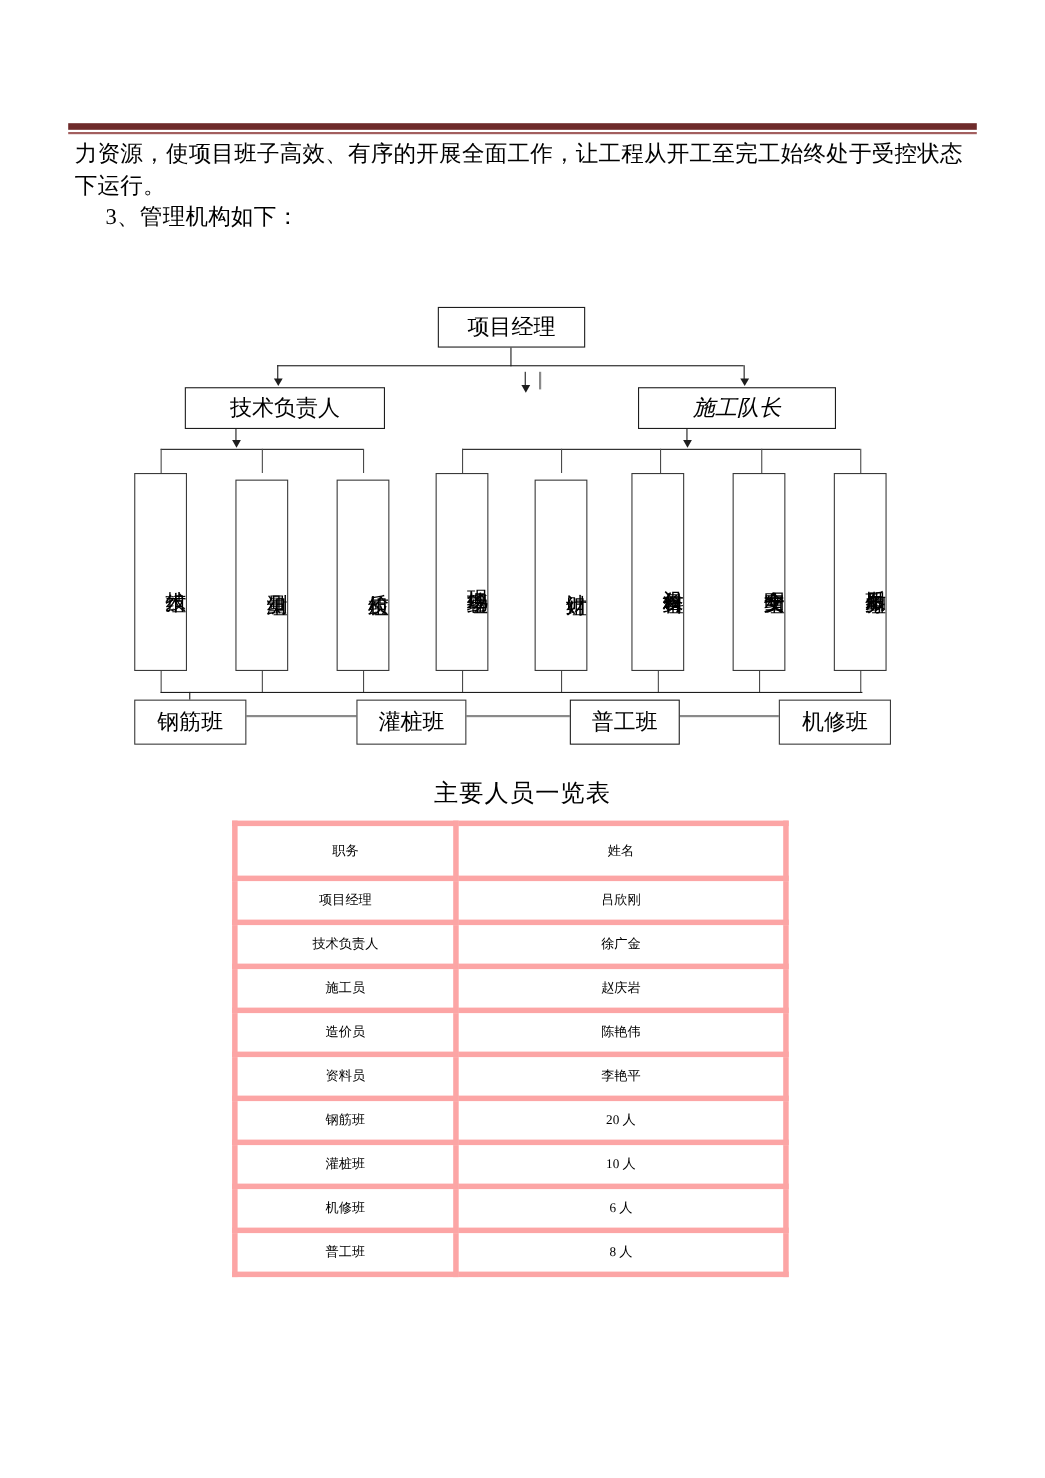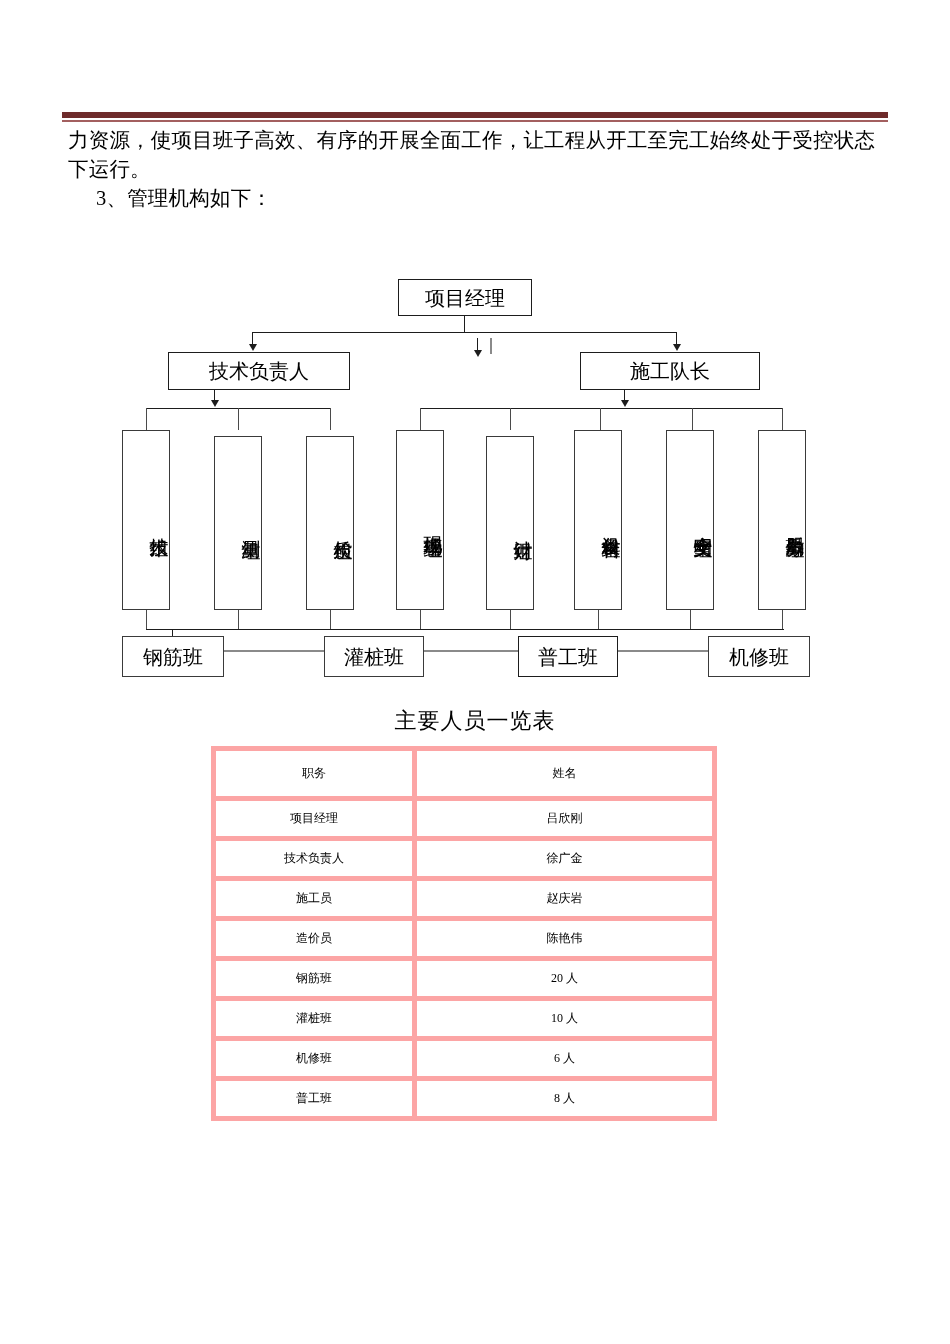--- a/index.html
+++ b/index.html
@@ -166,21 +166,21 @@
   <div class="line v dark" style="left:477px; top:78px; height:14px;"></div>
   <div class="arrow" style="left:474px; top:90px;"></div>
   <div class="line v" style="left:490px; top:78px; height:16px; width:2px; background:#8a8a8a;"></div>
 
   <div class="line v dark" style="left:676px; top:72px; height:14px;"></div>
   <div class="arrow" style="left:673px; top:84px;"></div>
 
   <div class="node strong" style="left:168px; top:92px; width:182px; height:38px;">
     <span>技术负责人</span>
   </div>
-  <div class="node strong" style="left:580px; top:92px; width:180px; height:38px;">
+  <div class="node strong" style="left:580px; top:92px; width:180px; height:38px;font-style:italic;">
     <span>施工队长</span>
   </div>
 
   <div class="line v dark" style="left:214px; top:130px; height:12px;"></div>
   <div class="arrow" style="left:211px; top:140px;"></div>
 
   <div class="line h dark" style="left:146px; top:148px; width:184px;"></div>
   <div class="line v" style="left:146px; top:148px; height:22px;"></div>
   <div class="line v" style="left:238px; top:148px; height:22px;"></div>
   <div class="line v" style="left:330px; top:148px; height:22px;"></div>
@@ -276,20 +276,24 @@
       </tr>
       <tr>
         <td>施工员</td>
         <td>赵庆岩</td>
       </tr>
       <tr>
         <td>造价员</td>
         <td>陈艳伟</td>
       </tr>
       <tr>
+        <td>资料员</td>
+        <td>李艳平</td>
+      </tr>
+      <tr>
         <td>钢筋班</td>
         <td>20 人</td>
       </tr>
       <tr>
         <td>灌桩班</td>
         <td>10 人</td>
       </tr>
       <tr>
         <td>机修班</td>
         <td>6 人</td>

